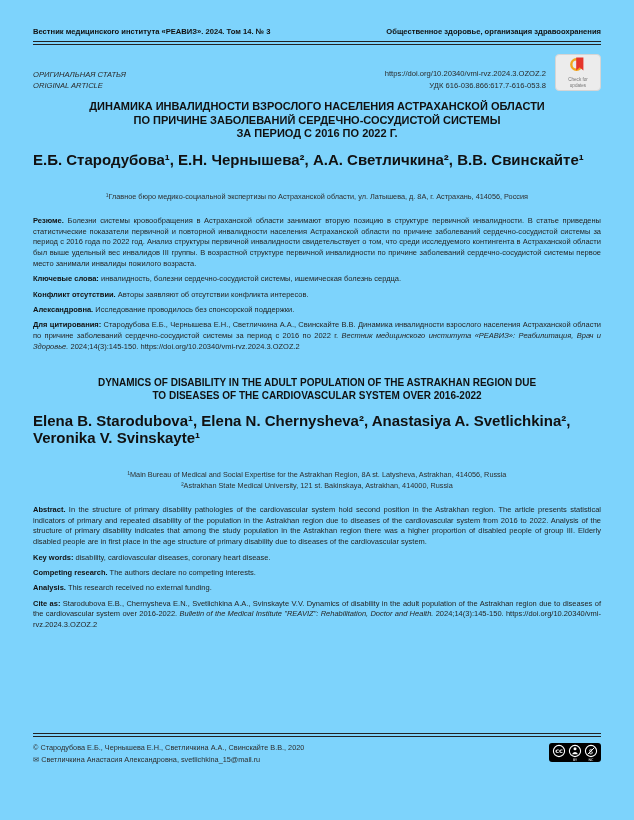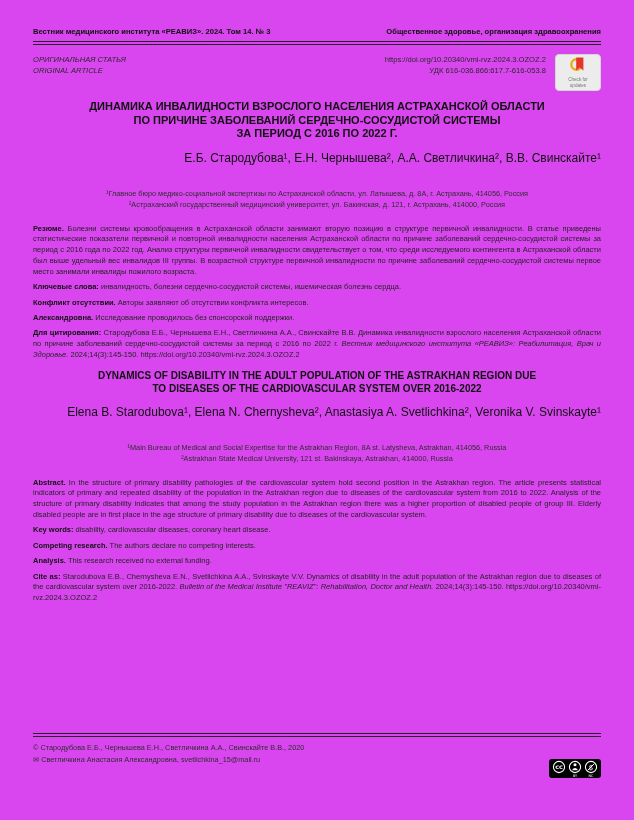--- a/index.html
+++ b/index.html
@@ -1,51 +1,51 @@
 <!DOCTYPE html>
 <html><head>
 <meta charset="utf-8">
 <style>
   html,body{margin:0;padding:0;background:#ffffff;}
-  .page{position:relative;width:634px;height:820px;background:#d946ef;overflow:hidden;
+  .page{position:relative;width:634px;height:820px;background:#7dd3fc;overflow:hidden;
         font-family:"Liberation Sans",sans-serif;color:#1d1d1d;-webkit-font-smoothing:antialiased;}
   .inner{padding:27px 33px 0 33px;}
 
   
   .run-head{display:flex;justify-content:space-between;align-items:baseline;
             font-size:7.6px;font-weight:bold;color:#111;}
   .rule-double{margin-top:5px;border-top:1.3px solid #222;height:2px;border-bottom:0.8px solid #222;}
 
   
-  .meta-row{display:flex;margin-top:9px;align-items:flex-start;}
+  .meta-row{display:flex;margin-top:9px;align-items:flex-end;}
   .article-type{flex:1;font-style:italic;font-size:7.6px;line-height:1.45;color:#2a2a2a;}
   .ids{text-align:right;font-size:7.6px;line-height:1.5;color:#2a2a2a;white-space:nowrap;}
   .crossmark{margin-left:9px;width:44px;height:35px;background:#ececec;border:0.5px solid #d5d5d5;
              border-radius:4px;display:flex;flex-direction:column;align-items:center;
              justify-content:center;cursor:pointer;flex:none;}
   .crossmark .cm-label{font-size:4.6px;color:#777;text-align:center;line-height:1.25;width:30px;margin-top:1px;}
 
   
   .title-ru{margin-top:9px;text-align:center;font-weight:bold;font-size:11px;line-height:13.6px;color:#111;}
-  .authors{margin-top:10px;text-align:right;font-weight:normal;font-size:12px;color:#111;}
+  .authors{margin-top:10px;text-align:left;font-weight:bold;font-size:15px;color:#111;}
   .affils{margin-top:24px;text-align:center;font-size:7.3px;line-height:1.5;color:#2e2e2e;}
-  .title-en{margin-top:8px;text-align:center;font-weight:bold;font-size:10px;line-height:13px;color:#111;}
+  .title-en{margin-top:23px;text-align:center;font-weight:bold;font-size:10px;line-height:13px;color:#111;}
 
   
   .sections{margin-top:13px;}
   .sections p{margin:0 0 4.6px 0;font-size:7.5px;line-height:1.44;text-align:justify;color:#252525;}
   .sections p b{color:#111;}
   .sections p i{font-style:italic;}
 
   
   .footer{position:absolute;left:33px;right:33px;top:733px;}
   .footer .rule{border-top:1.8px solid #222;height:2px;border-bottom:0.8px solid #222;}
   .foot-row{display:flex;justify-content:space-between;align-items:flex-start;margin-top:5px;}
   .foot-text{font-size:7.3px;line-height:1.65;color:#2e2e2e;}
-  .cc-badge{margin-top:17px;cursor:pointer;}
+  .cc-badge{margin-top:1px;cursor:pointer;}
 </style>
 </head>
 <body>
 
 <div class="page">
   <div class="inner">
 
     <div class="run-head">
       <span>Вестник медицинского института «РЕАВИЗ». 2024. Том 14. № 3</span>
       <span>Общественное здоровье, организация здравоохранения</span>
@@ -75,21 +75,20 @@
     <div class="title-ru">
       <div>ДИНАМИКА ИНВАЛИДНОСТИ ВЗРОСЛОГО НАСЕЛЕНИЯ АСТРАХАНСКОЙ ОБЛАСТИ</div>
       <div>ПО ПРИЧИНЕ ЗАБОЛЕВАНИЙ СЕРДЕЧНО-СОСУДИСТОЙ СИСТЕМЫ</div>
       <div>ЗА ПЕРИОД С 2016 ПО 2022 Г.</div>
     </div>
 
     <div class="authors">Е.Б. Стародубова¹, Е.Н. Чернышева², А.А. Светличкина², В.В. Свинскайте¹</div>
 
     <div class="affils">
       <div>¹Главное бюро медико-социальной экспертизы по Астраханской области, ул. Латышева, д. 8А, г. Астрахань, 414056, Россия</div>
-      <div>²Астраханский государственный медицинский университет, ул. Бакинская, д. 121, г. Астрахань, 414000, Россия</div>
     </div>
 
     <div class="sections">
       <p><b>Резюме.</b> <span>Болезни системы кровообращения в Астраханской области занимают вторую позицию в структуре первичной инвалидности. В статье приведены статистические показатели первичной и повторной инвалидности населения Астраханской области по причине заболеваний сердечно-сосудистой системы за период с 2016 года по 2022 год. Анализ структуры первичной инвалидности свидетельствует о том, что среди исследуемого контингента в Астраханской области был выше удельный вес инвалидов III группы. В возрастной структуре первичной инвалидности по причине заболеваний сердечно-сосудистой системы первое место занимали инвалиды пожилого возраста.</span></p>
       <p><b>Ключевые слова:</b> <span>инвалидность, болезни сердечно-сосудистой системы, ишемическая болезнь сердца.</span></p>
       <p><b>Конфликт отсутствии.</b> <span>Авторы заявляют об отсутствии конфликта интересов.</span></p>
       <p><b>Александровна.</b> <span>Исследование проводилось без спонсорской поддержки.</span></p>
       <p><b>Для цитирования:</b> <span>Стародубова Е.Б., Чернышева Е.Н., Светличкина А.А., Свинскайте В.В. Динамика инвалидности взрослого населения Астраханской области по причине заболеваний сердечно-сосудистой системы за период с 2016 по 2022 г.</span> <i>Вестник медицинского института «РЕАВИЗ»: Реабилитация, Врач и Здоровье.</i> <span>2024;14(3):145-150. https://doi.org/10.20340/vmi-rvz.2024.3.OZOZ.2</span></p>
     </div>
 

